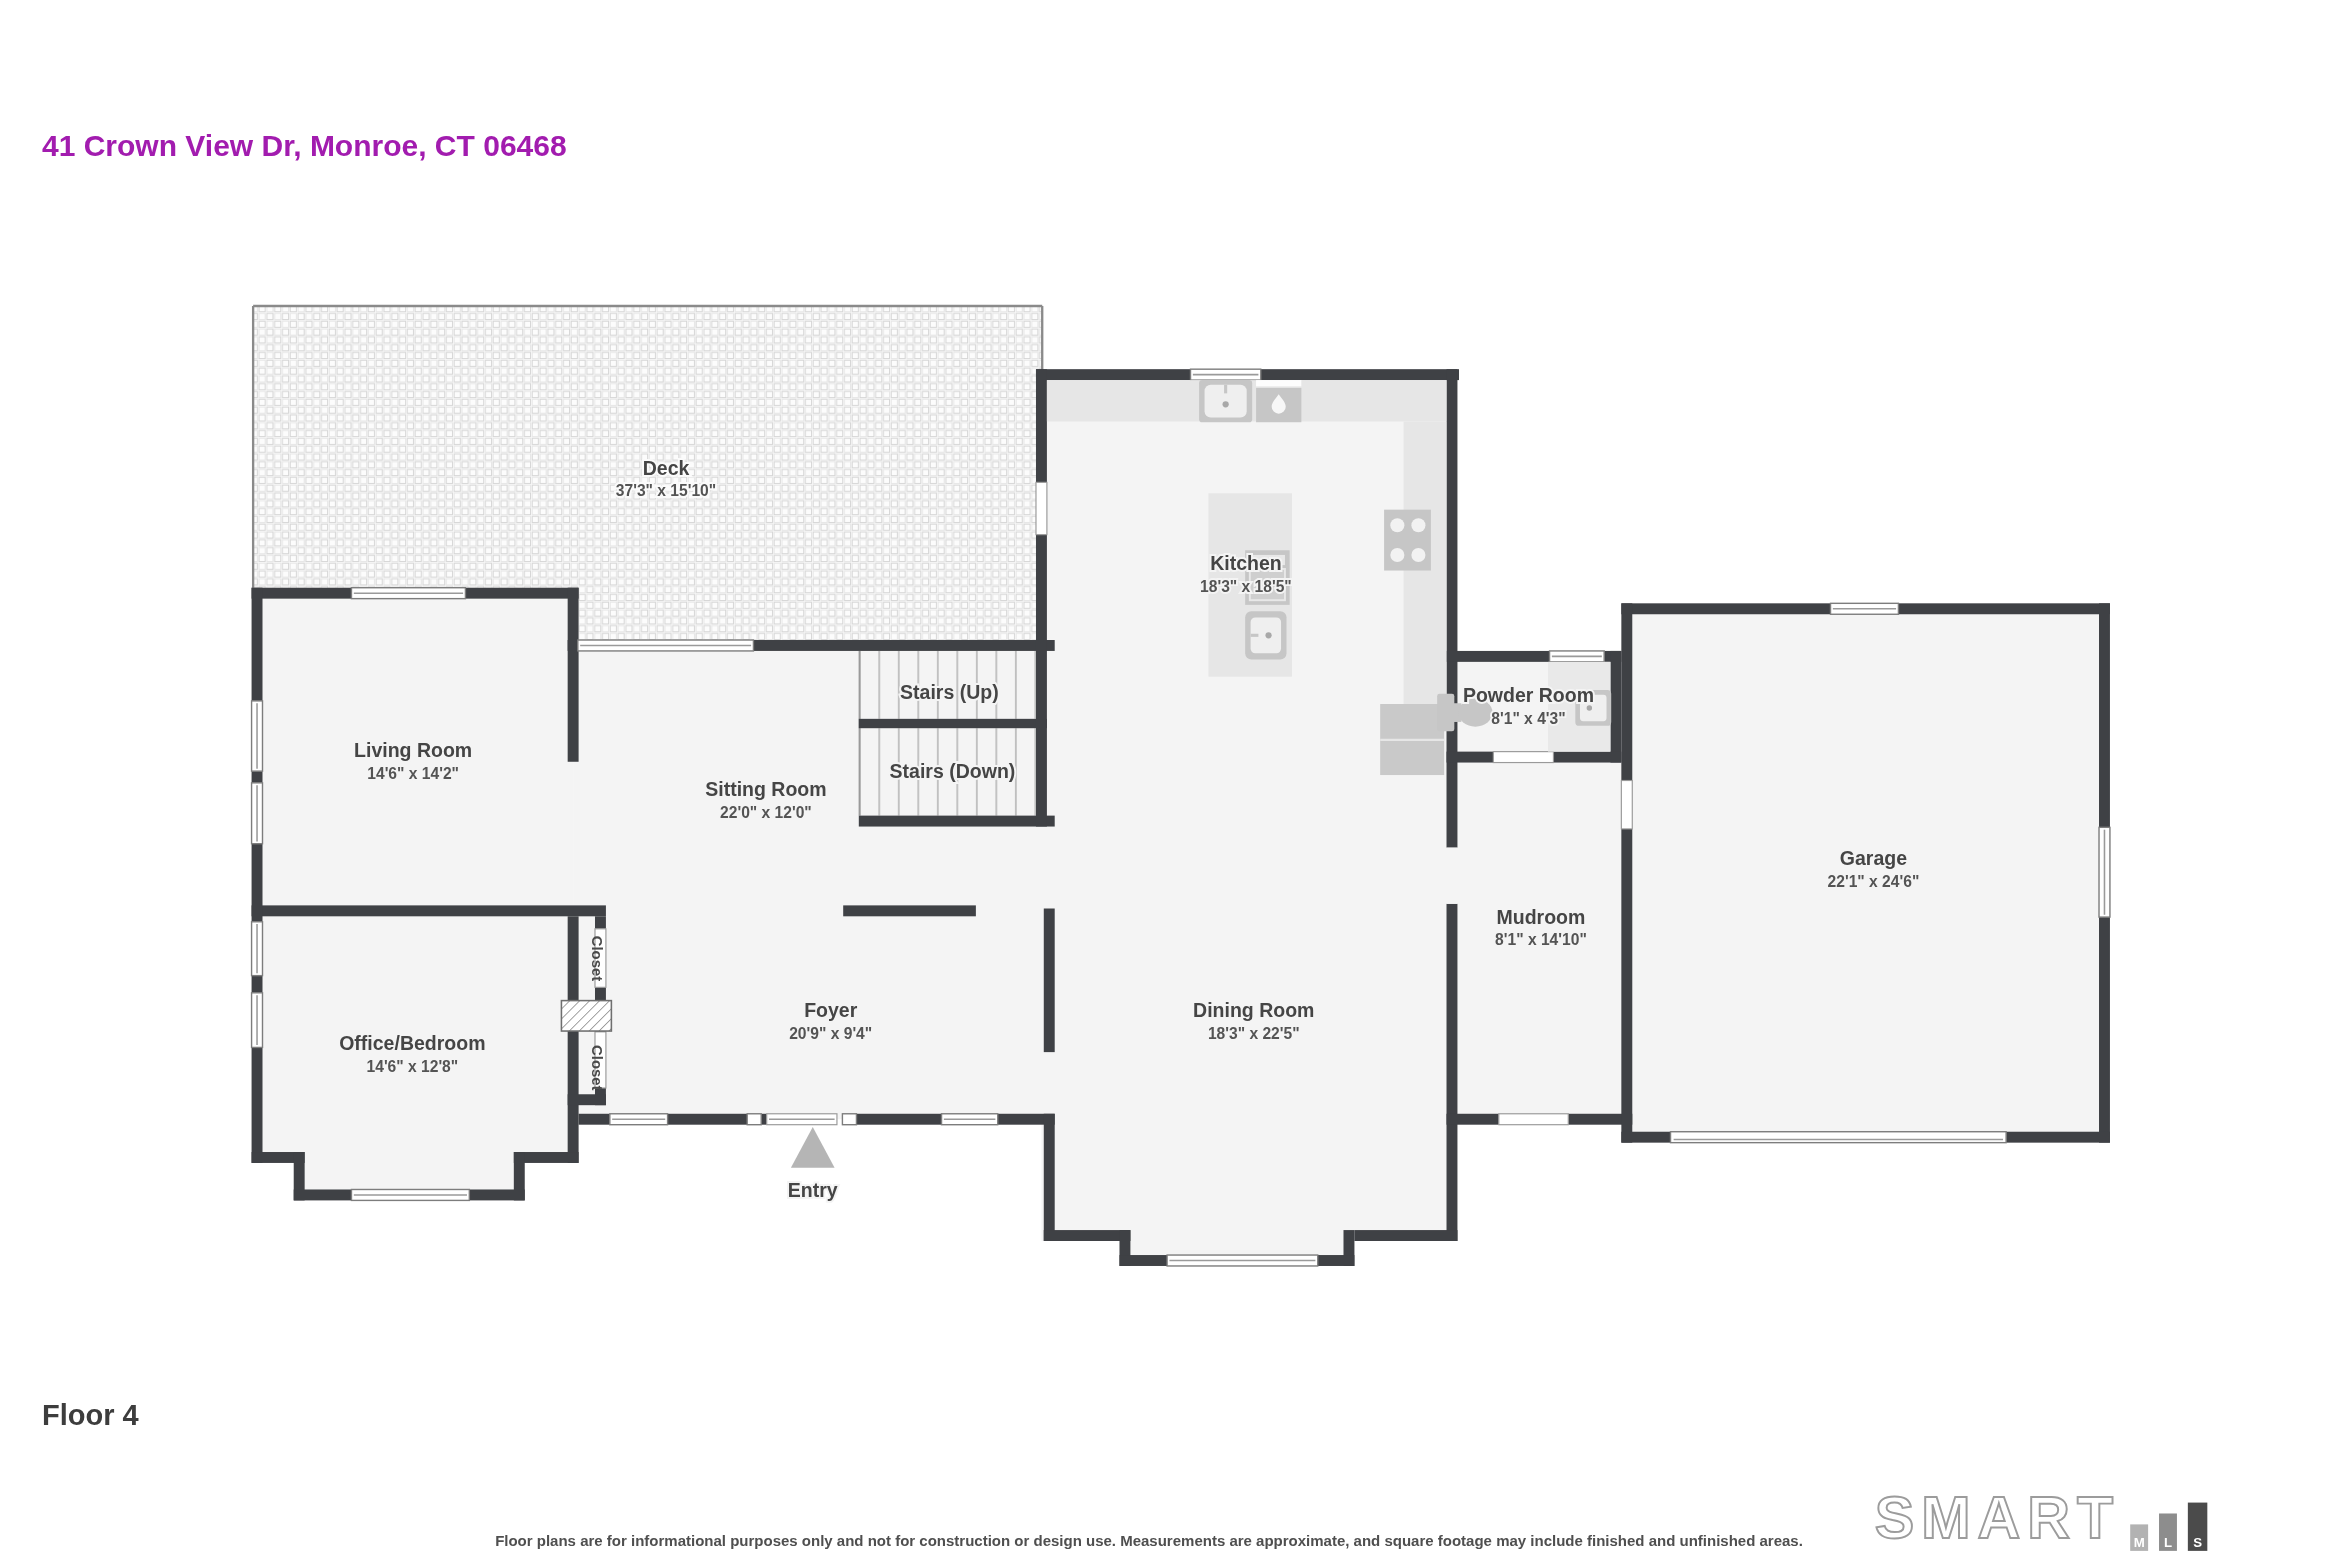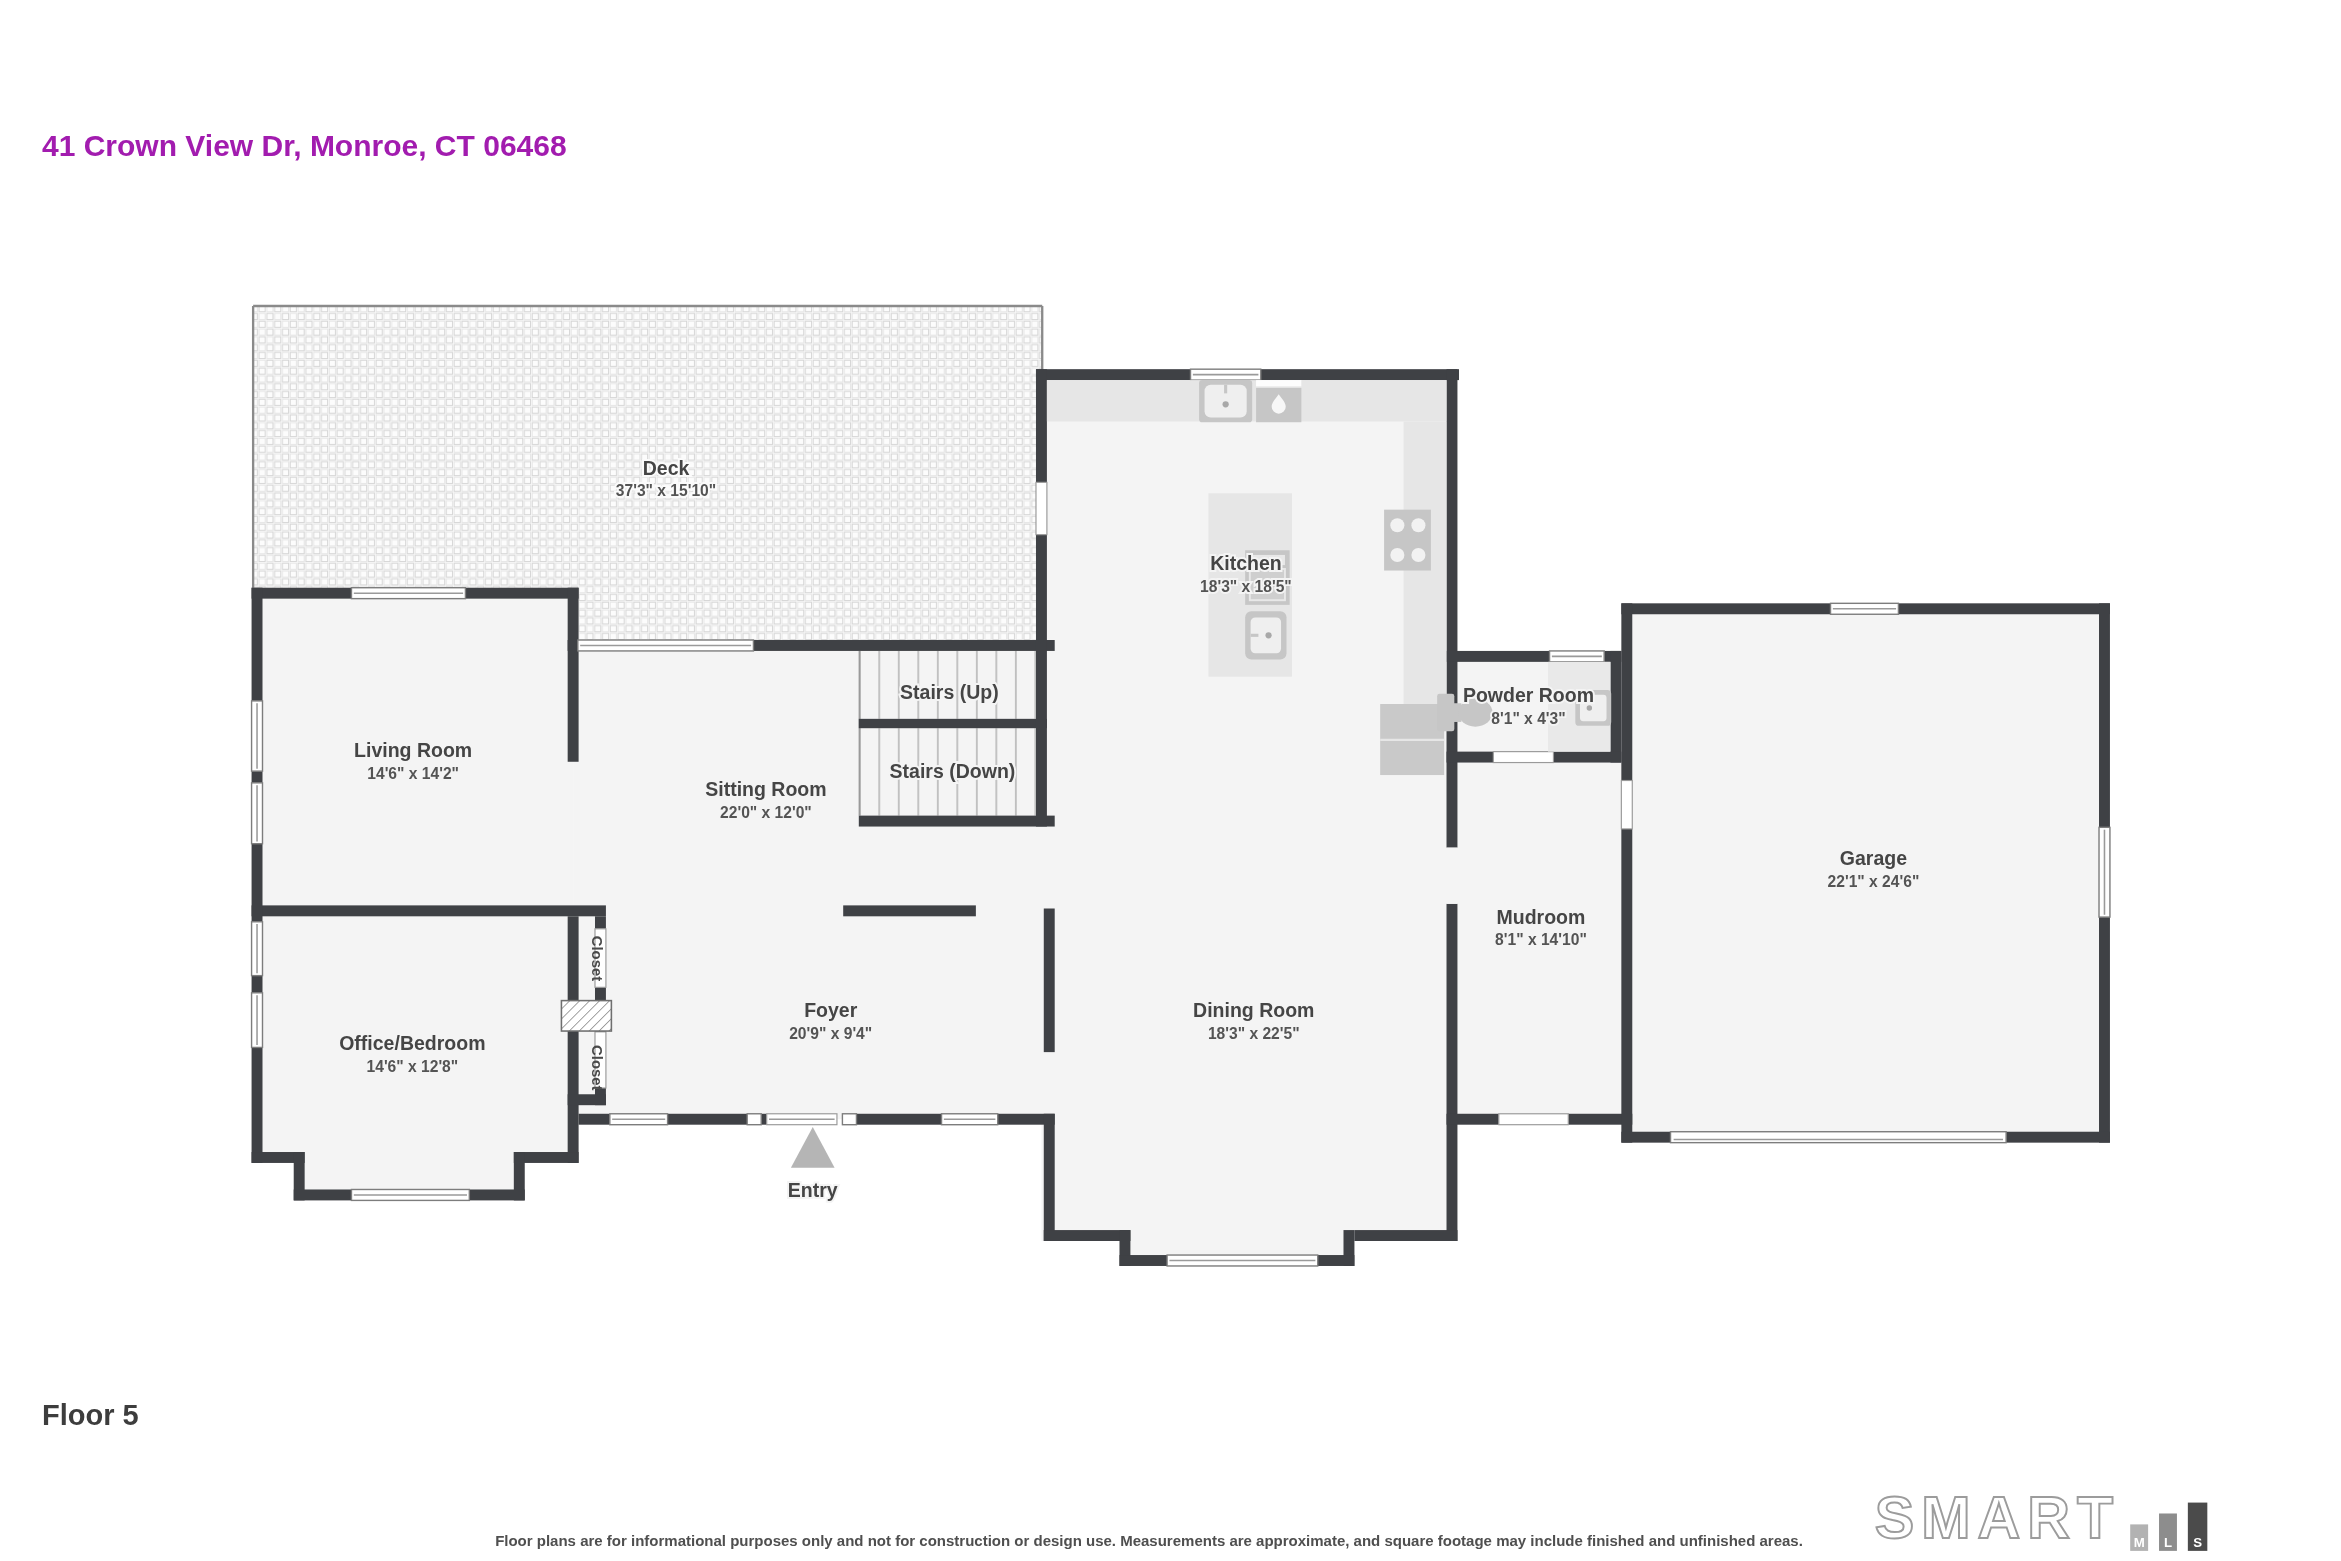--- a/index.html
+++ b/index.html
@@ -375,21 +375,21 @@
     </g>
     <g>
       <text class="cl" transform="rotate(90 758 1368)" x="758" y="1368">Closet</text>
     </g>
     <g>
       <text class="nm" x="1041" y="1534">Entry</text>
     </g>
   </g>
 </svg>
 
-<div class="floor-label">Floor 5</div>
+<div class="floor-label">Floor 4</div>
 
 <div class="disclaimer">Floor plans are for informational purposes only and not for construction or design use. Measurements are approximate, and square footage may include finished and unfinished areas.</div>
 
 <div class="logo">
   <svg width="343" height="67" viewBox="0 0 440 86">
     <text x="2" y="66" font-size="76" font-weight="700" letter-spacing="9" fill="#ffffff" stroke="#9c9c9c" stroke-width="2.5">SMART</text>
     <g>
       <rect x="330" y="48" width="23" height="34" fill="#b2b2b2"></rect>
       <text x="341.5" y="77" font-size="17" font-weight="700" fill="#ffffff" text-anchor="middle">M</text>
     </g>

